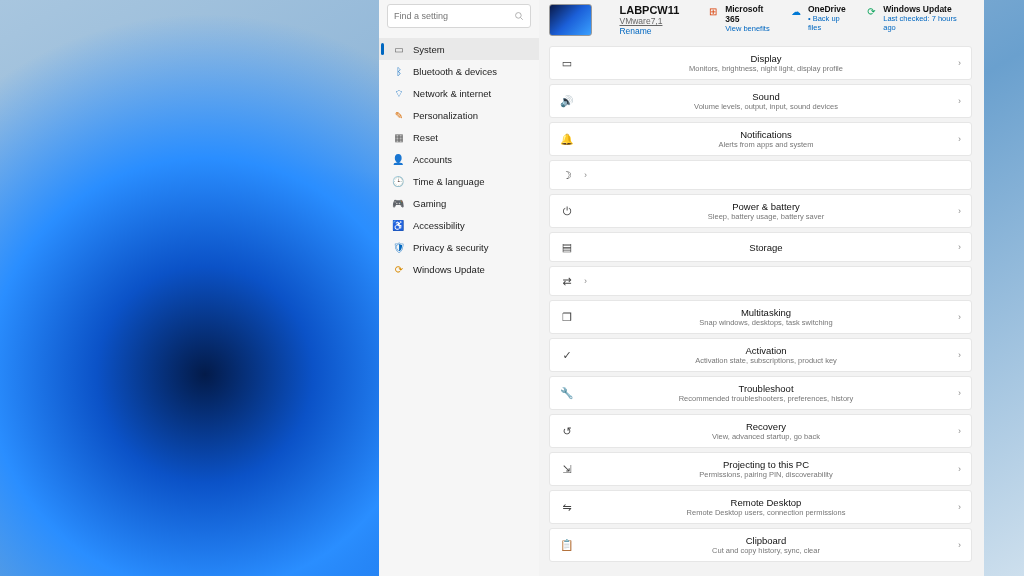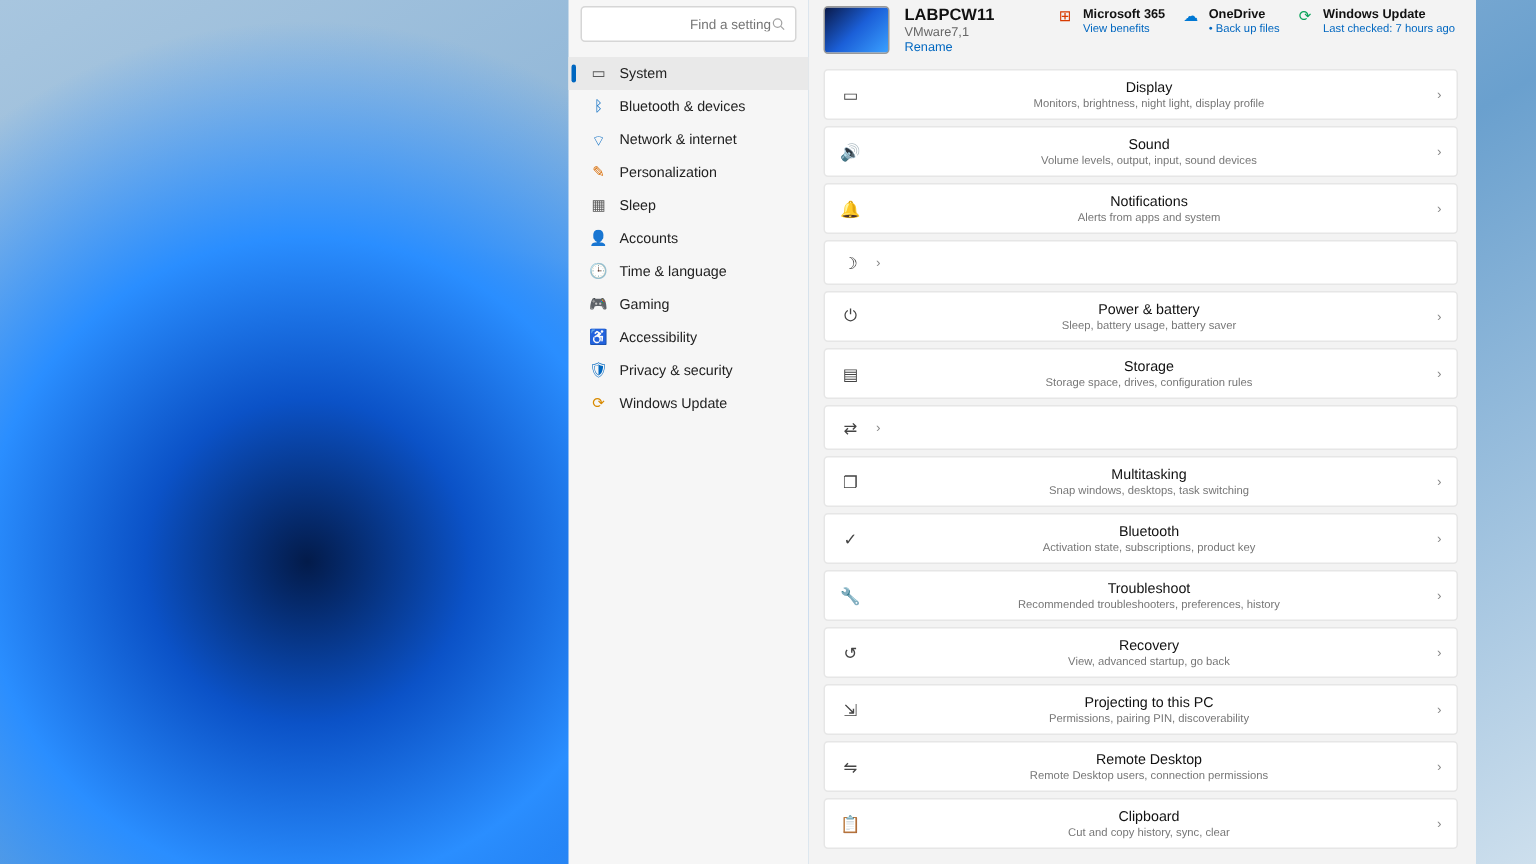--- a/index.html
+++ b/index.html
@@ -14,38 +14,38 @@
 .sidebar {
   position: absolute; left: 379px; top: 0; width: 160px; height: 576px;
   background: #f6f6f6; z-index: 2;
 }
 .main { position: absolute; left: 539px; top: 0; width: 445px; height: 576px; background: #f3f3f3; overflow-y: hidden; }
 .search-wrap { padding: 4px 8px 8px 8px; }
 .search {
   width: 100%; height: 24px; border: 1px solid #d6d6d6; border-radius: 3px;
   background: #fff; display: flex; align-items: center; padding: 0 6px; font-size: 9px;
 }
-.search input { border: none; outline: none; flex: 1; font-size: 9px; color: #333; background: transparent; text-align: right; }
+.search input { border: none; outline: none; flex: 1; font-size: 9px; color: #333; background: transparent; }
 .search .mag { width: 10px; height: 10px; opacity: .55; }
 .nav { padding: 2px 0; }
 .nav-item {
   display: flex; align-items: center; gap: 8px; padding: 5px 10px 5px 14px;
   font-size: 9.5px; color: #222; cursor: pointer; position: relative;
 }
 .nav-item.active { background: #e9e9e9; }
 .nav-item.active::before {
   content: ""; position: absolute; left: 2px; top: 5px; bottom: 5px; width: 2.5px;
   border-radius: 2px; background: #0067c0;
 }
 .nav-icon { width: 12px; height: 12px; display: inline-flex; align-items: center; justify-content: center; font-size: 10px; }
-.header { display: flex; gap: 10px; padding: 4px 14px 10px 10px; align-items: flex-start; }
+.header { display: flex; gap: 27px; padding: 4px 14px 10px 10px; align-items: flex-start; }
 .device-thumb { width: 44px; height: 32px; background: linear-gradient(135deg,#0a1a4a,#1b5fd8,#3aa0ff); border-radius: 3px; border:1px solid #999; }
 .device-info { flex: 1; }
 .device-name { font-size: 11px; font-weight: 600; color: #111; }
-.device-model { font-size: 8.5px; color: #666; }
+.device-model { font-size: 8.5px; color: #666; text-decoration: underline; }
 .device-rename { font-size: 8.5px; color: #0067c0; cursor: pointer; }
 .header-cards { display: flex; gap: 10px; }
 .hcard { display: flex; align-items: flex-start; gap: 5px; font-size: 8px; }
 .hcard .ic { width: 14px; height: 14px; border-radius: 3px; display:flex;align-items:center;justify-content:center;font-size:10px; }
 .hcard .t { font-weight: 600; font-size: 8.5px; color:#111; }
 .hcard .s { color: #0067c0; font-size: 7.5px; }
 .list { padding: 0 12px 12px 10px; display: flex; flex-direction: column; gap: 4px; }
 .card {
   background: #fff; border: 1px solid #e6e6e6; border-radius: 3px;
   display: flex; align-items: center; gap: 10px; padding: 6px 10px; cursor: pointer;
@@ -85,21 +85,21 @@
       <div class="nav-item">
         <span class="nav-icon" style="color:#0067c0">⌔</span>
         <span>Network &amp; internet</span>
       </div>
       <div class="nav-item">
         <span class="nav-icon" style="color:#d86a00">✎</span>
         <span>Personalization</span>
       </div>
       <div class="nav-item">
         <span class="nav-icon" style="color:#5a5a5a">▦</span>
-        <span>Sleep</span>
+        <span>Reset</span>
       </div>
       <div class="nav-item">
         <span class="nav-icon" style="color:#c26a3a">👤</span>
         <span>Accounts</span>
       </div>
       <div class="nav-item">
         <span class="nav-icon" style="color:#5a5a5a">🕒</span>
         <span>Time &amp; language</span>
       </div>
       <div class="nav-item">
@@ -187,40 +187,39 @@
         <div class="body">
           <div class="ctitle">Power &amp; battery</div>
           <div class="csub">Sleep, battery usage, battery saver</div>
         </div>
         <span class="chev">›</span>
       </div>
       <div class="card">
         <span class="cicon">▤</span>
         <div class="body">
           <div class="ctitle">Storage</div>
-          <div class="csub">Storage space, drives, configuration rules</div>
         </div>
         <span class="chev">›</span>
       </div>
       <div class="card">
         <span class="cicon">⇄</span>
         <span class="chev">›</span>
       </div>
       <div class="card">
         <span class="cicon">❐</span>
         <div class="body">
           <div class="ctitle">Multitasking</div>
           <div class="csub">Snap windows, desktops, task switching</div>
         </div>
         <span class="chev">›</span>
       </div>
       <div class="card">
         <span class="cicon">✓</span>
         <div class="body">
-          <div class="ctitle">Bluetooth</div>
+          <div class="ctitle">Activation</div>
           <div class="csub">Activation state, subscriptions, product key</div>
         </div>
         <span class="chev">›</span>
       </div>
       <div class="card">
         <span class="cicon">🔧</span>
         <div class="body">
           <div class="ctitle">Troubleshoot</div>
           <div class="csub">Recommended troubleshooters, preferences, history</div>
         </div>

